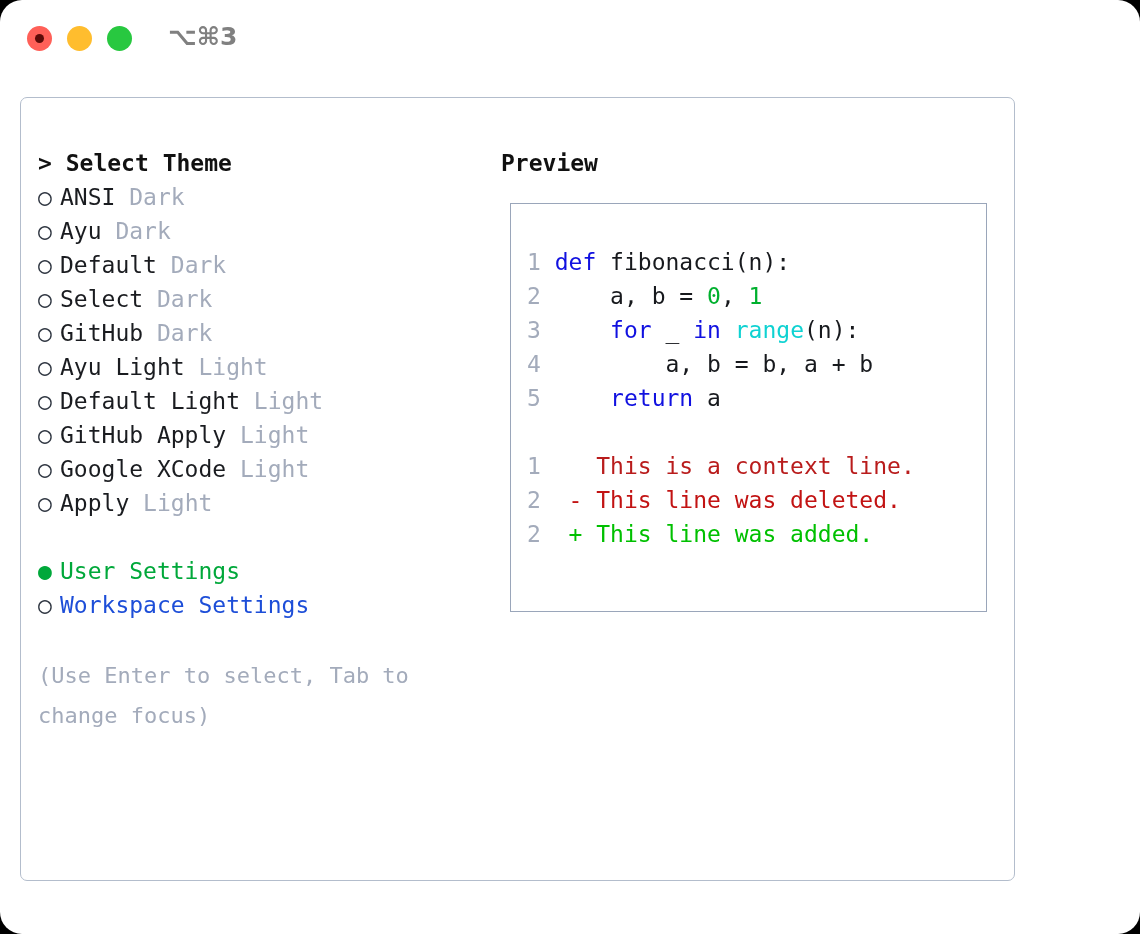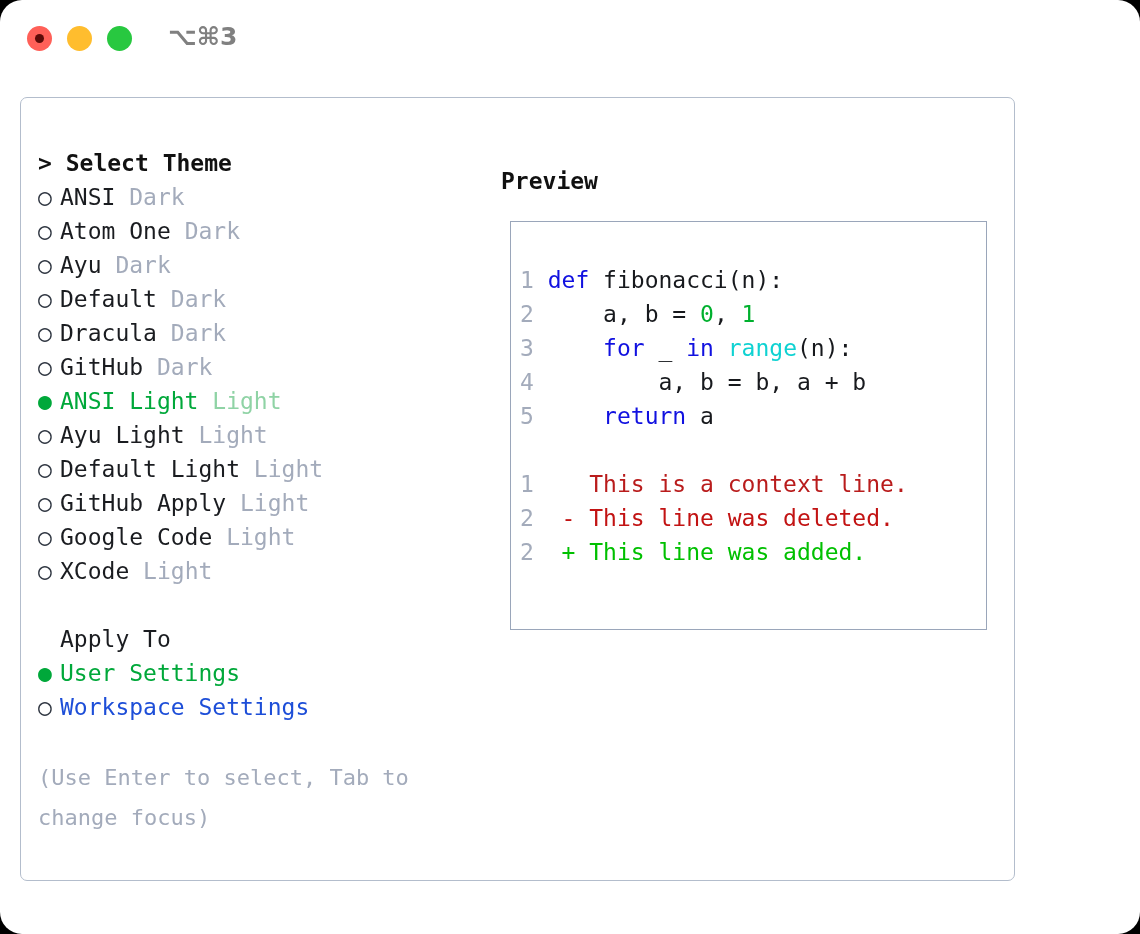--- a/index.html
+++ b/index.html
@@ -123,42 +123,41 @@
     line-height: 40px;
     color: #a3abbb;
     width: 400px;
   }
 
   
   #preview-column {
     position: absolute;
     left: 480px; top: 48px;
     width: 500px;
-    margin-top: 18px;
   }
   #preview-title {
     font-size: 23px;
     font-weight: 700;
     color: #111111;
     height: 34px;
     line-height: 34px;
     white-space: pre;
   }
 
   #preview-box {
     position: absolute;
     left: 9px; top: 57px;
     width: 477px; height: 409px;
     border: 1.5px solid #9aa6ba;
     background: #ffffff;
   }
 
   #code-area {
     position: absolute;
-    left: 9px; top: 41px;
+    left: 16px; top: 41px;
     font-size: 23px;
     line-height: 34px;
     white-space: pre;
   }
 
   .cline { white-space: pre; height: 34px; line-height: 34px; }
   .ln { color: #a3abbb; }
   .kw   { color: #1111e0; }
   .fn   { color: #0fd2d2; }
   .num  { color: #00b02e; }
@@ -184,35 +183,32 @@
   </div>
 
   <div id="panel">
 
     <div id="theme-column">
 
       <div id="select-theme-header"><span class="prompt-caret">&gt;</span><span> </span><span>Select Theme</span></div>
 
       <div id="theme-items">
           <div class="row"><span class="bullet">○</span><span class="theme-name">ANSI</span><span class="theme-kind"> Dark</span></div>
-          <div class="row"><span class="bullet">○</span><span class="theme-name">Atom One</span><span class="theme-kind"> Dark</span></div>
           <div class="row"><span class="bullet">○</span><span class="theme-name">Ayu</span><span class="theme-kind"> Dark</span></div>
           <div class="row"><span class="bullet">○</span><span class="theme-name">Default</span><span class="theme-kind"> Dark</span></div>
-          <div class="row"><span class="bullet">○</span><span class="theme-name">Dracula</span><span class="theme-kind"> Dark</span></div>
+          <div class="row"><span class="bullet">○</span><span class="theme-name">Select</span><span class="theme-kind"> Dark</span></div>
           <div class="row"><span class="bullet">○</span><span class="theme-name">GitHub</span><span class="theme-kind"> Dark</span></div>
-          <div class="row"><span class="bullet sel">●</span><span class="theme-name sel">ANSI Light</span><span class="theme-kind sel"> Light</span></div>
           <div class="row"><span class="bullet">○</span><span class="theme-name">Ayu Light</span><span class="theme-kind"> Light</span></div>
           <div class="row"><span class="bullet">○</span><span class="theme-name">Default Light</span><span class="theme-kind"> Light</span></div>
           <div class="row"><span class="bullet">○</span><span class="theme-name">GitHub Apply</span><span class="theme-kind"> Light</span></div>
-          <div class="row"><span class="bullet">○</span><span class="theme-name">Google Code</span><span class="theme-kind"> Light</span></div>
-          <div class="row"><span class="bullet">○</span><span class="theme-name">XCode</span><span class="theme-kind"> Light</span></div>
+          <div class="row"><span class="bullet">○</span><span class="theme-name">Google XCode</span><span class="theme-kind"> Light</span></div>
+          <div class="row"><span class="bullet">○</span><span class="theme-name">Apply</span><span class="theme-kind"> Light</span></div>
         </div>
 
       <div id="apply-block">
-        <div id="apply-to-label">Apply To</div>
         <div id="apply-items">
             <div class="row"><span class="bullet sel">●</span><span class="apply-name sel">User Settings</span></div>
             <div class="row"><span class="bullet">○</span><span class="apply-name">Workspace Settings</span></div>
           </div>
       </div>
 
       <div id="hint">(Use Enter to select, Tab to change focus)</div>
     </div>
 
     <div id="preview-column">

